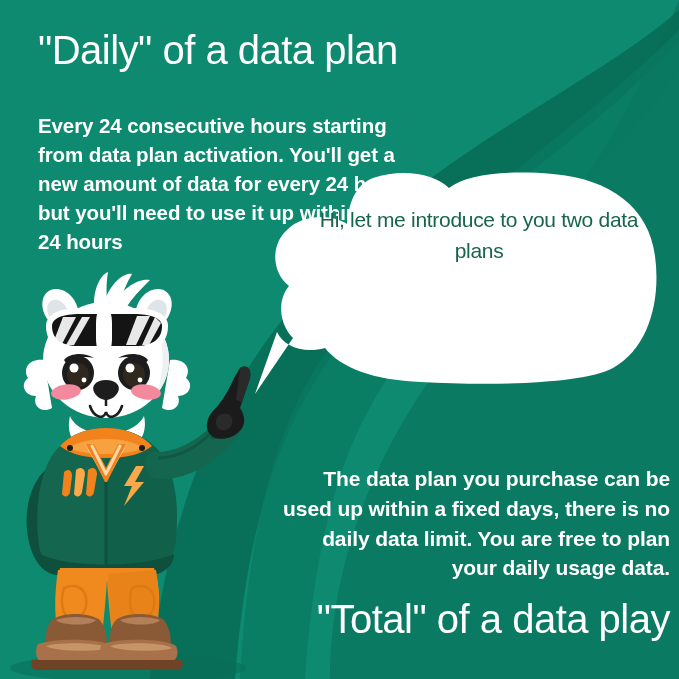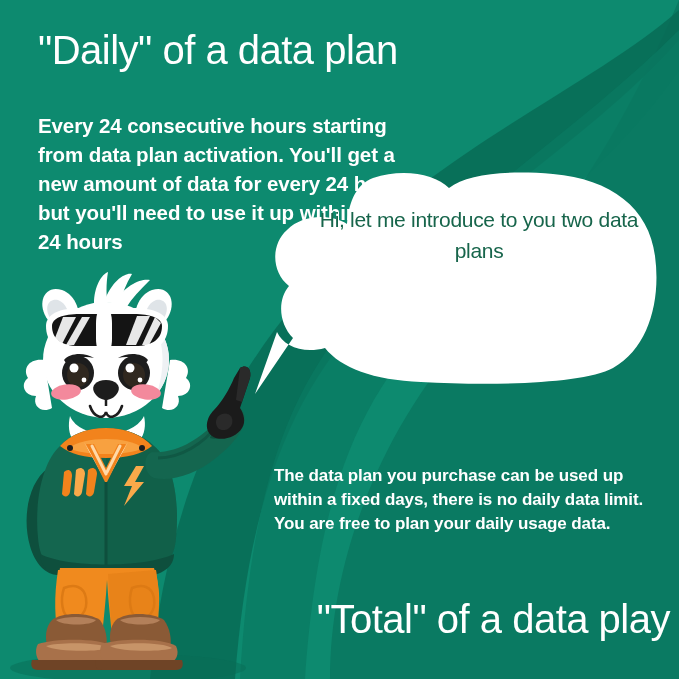--- a/index.html
+++ b/index.html
@@ -50,24 +50,25 @@
     color: #ffffff;
     line-height: 1.42;
     text-align: left;
     letter-spacing: -0.1px;
   }
 
   #para-total {
     right: 9px;
     top: 464px;
     width: 396px;
-    font-size: 17px;
+    font-size: 21px;
     font-weight: 700;
     color: #ffffff;
     line-height: 1.42;
+    text-align: right;
     letter-spacing: -0.1px;
   }
 
   #title-total {
     right: 9px;
     top: 598px;
     width: 560px;
     font-size: 40px;
     font-weight: 400;
     letter-spacing: -0.5px;

